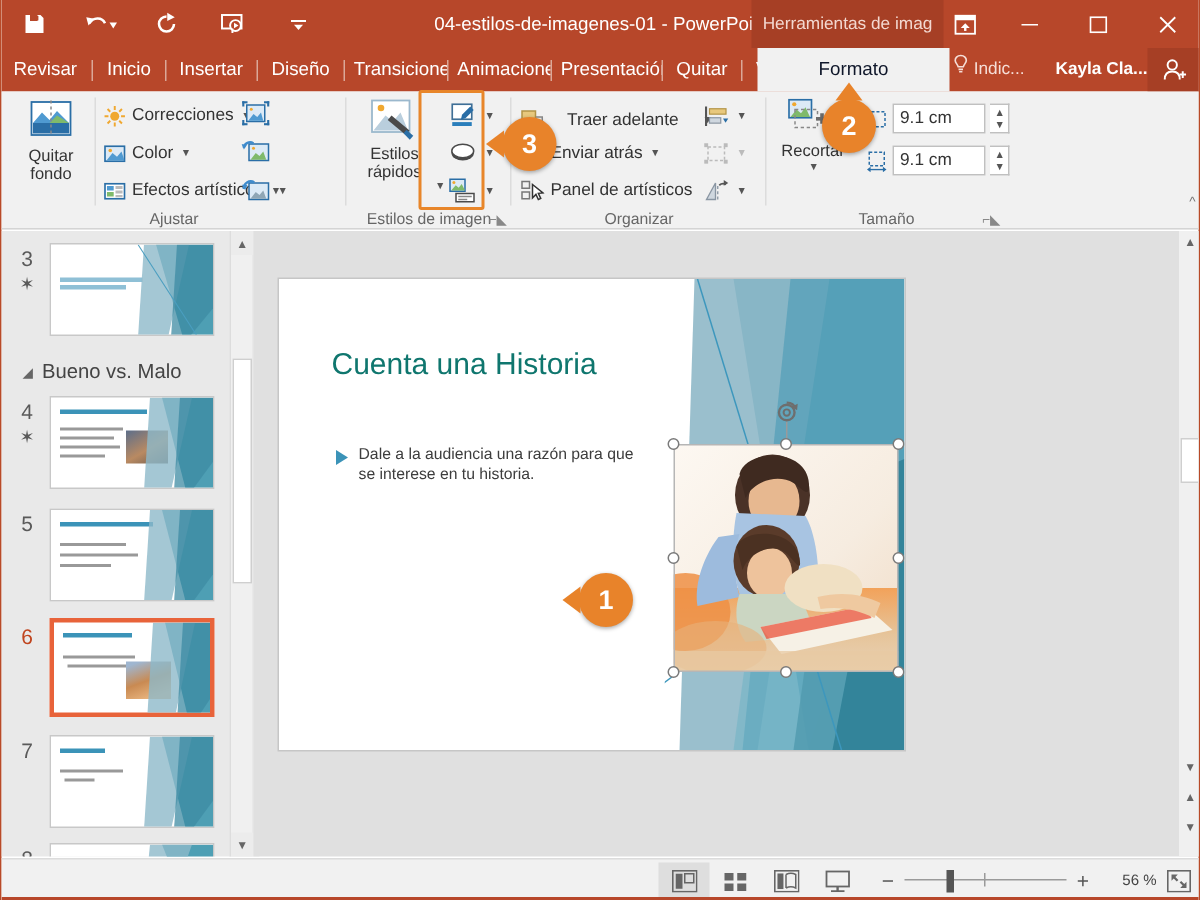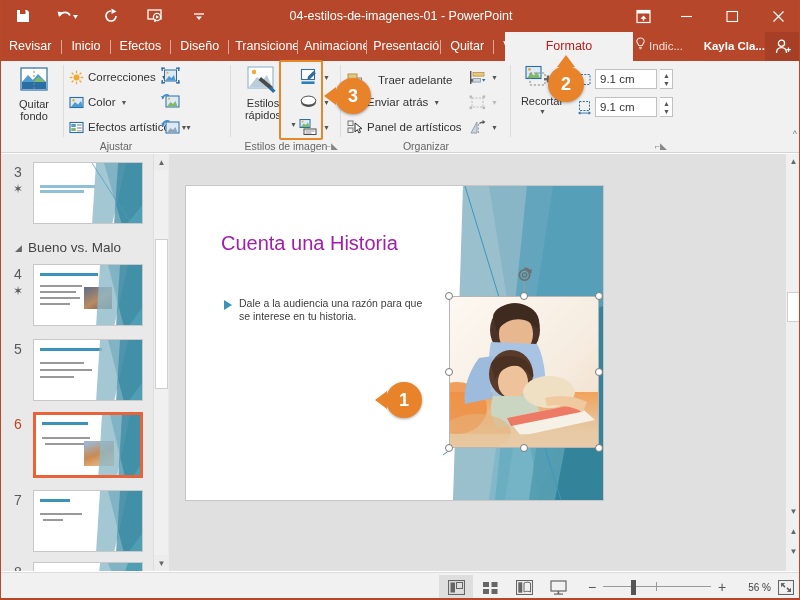--- a/index.html
+++ b/index.html
@@ -32,21 +32,21 @@
   .win-btn.ribbonopts { width:40px; }
 
   
   .tabbar { position:absolute; left:0; top:32px; width:800px; height:29px; background:#b7472a; }
   .tabs { position:absolute; left:0; top:0; display:flex; align-items:center; height:29px; }
   .tab { color:#fff; font-size:12.5px; padding:0 9px; height:29px; line-height:29px; white-space:nowrap; overflow:hidden; }
   .tab.file { padding:0 10px 0 8px; }
   .tabdiv { width:1px; height:14px; background:#dba898; }
   .tab-ctx {
     position:absolute; left:504px; top:0; width:128px; height:29px;
-    background:#f1f1f1; color:#b91c1c; font-size:12.5px;
+    background:#f1f1f1; color:#0f172a; font-size:12.5px;
     line-height:29px; text-align:center;
   }
   .tellme { position:absolute; right:118px; top:0; height:29px; line-height:29px; color:#f6ded7; font-size:11.5px; display:flex; align-items:center; gap:3px;}
   .account { position:absolute; right:36px; top:0; height:29px; line-height:29px; color:#fff; font-size:11.5px; font-weight:bold; white-space:nowrap;}
   .acct-icon { position:absolute; right:0; top:0; width:36px; height:29px; background:#a63f25; display:flex; align-items:center; justify-content:center;}
 
   
   .ribbon { position:absolute; left:0; top:61px; width:800px; height:92px; background:#f1f1f1; border-bottom:1px solid #d4d4d4;}
   .rgroup { position:absolute; top:0; height:92px; }
   .rgroup-label { position:absolute; bottom:1px; width:100%; text-align:center; font-size:10.5px; color:#666; }
@@ -82,21 +82,21 @@
   .thumb.sel { border:3px solid #e8633a; }
   .section-hdr { position:absolute; left:14px; font-size:13.5px; color:#444; display:flex; align-items:center; gap:6px;}
 
   .panel-scroll { position:absolute; left:152px; top:154px; width:15px; height:417px; background:#f0f0f0; border-left:1px solid #ddd;}
   .ps-arrow { position:absolute; left:0; width:15px; height:16px; background:#ececec; display:flex;align-items:center;justify-content:center;color:#666;font-size:8px;}
   .ps-thumb { position:absolute; left:1px; width:13px; background:#fff; border:1px solid #cfcfcf;}
 
   
   .editarea { position:absolute; left:168px; top:154px; width:632px; height:417px; background:#e0e0e0;}
   .slide { position:absolute; left:17px; top:32px; width:417px; height:314px; background:#fff; box-shadow:0 0 0 1px #c6c6c6; overflow:hidden;}
-  .slide-title { position:absolute; left:35px; top:46px; font-size:20px; color:#a21caf; font-weight:normal;}
+  .slide-title { position:absolute; left:35px; top:46px; font-size:20px; color:#0f766e; font-weight:normal;}
   .bullet-row { position:absolute; left:38px; top:111px; width:205px; display:flex; gap:7px;}
   .bullet-tri { width:0;height:0;border-top:5px solid transparent;border-bottom:5px solid transparent;border-left:8px solid #3b93b8; margin-top:3px; flex:0 0 auto;}
   .bullet-txt { font-size:10.5px; color:#3d3d3d; line-height:13px;}
 
   .deco { position:absolute; right:0; top:0; width:160px; height:314px; overflow:hidden;}
 
   
   .picsel { position:absolute; }
   .pic { position:absolute; left:0; top:0; width:100%; height:100%; overflow:hidden; }
   .handle { position:absolute; width:8px; height:8px; border-radius:50%; background:#fff; border:1px solid #7a7a7a; }
@@ -160,20 +160,21 @@
         </svg>
       </div>
       <div class="qat-btn" title="Personalizar">
         <svg width="14" height="14" viewBox="0 0 14 14">
             <path fill="none" stroke="#fff" stroke-width="1.3" d="M2 5h10"></path>
             <path fill="#fff" d="M4 7.5 h6 l-3 3.5 z"></path>
           </svg>
       </div>
     </div>
 
+    <div class="ctx-tab-title">Herramientas de imag</div>
 
     <div class="win-ctrls">
       <div class="win-btn ribbonopts">
         <svg width="15" height="15" viewBox="0 0 15 15">
             <rect x="1" y="1.5" width="13" height="12" fill="none" stroke="#fff" stroke-width="1.2"></rect>
             <rect x="1" y="1.5" width="13" height="3" fill="#fff"></rect>
             <path fill="#fff" d="M7.5 6.5 l3 3.2 h-6 z"></path>
             <rect x="6.7" y="9" width="1.6" height="2.6" fill="#fff"></rect>
           </svg>
       </div>
@@ -194,21 +195,21 @@
       </div>
     </div>
   </div>
 
   <div class="tabbar">
     <div class="tabs">
       <div class="tab file">Revisar</div>
       <div class="tabdiv"></div>
       <div class="tab">Inicio</div>
       <div class="tabdiv"></div>
-      <div class="tab">Efectos</div>
+      <div class="tab">Insertar</div>
       <div class="tabdiv"></div>
       <div class="tab">Diseño</div>
       <div class="tabdiv"></div>
       <div class="tab" style="width:68px;padding:0 0 0 6px;">Transiciones</div>
       <div class="tabdiv"></div>
       <div class="tab" style="width:68px;padding:0 0 0 6px;">Animaciones</div>
       <div class="tabdiv"></div>
       <div class="tab" style="width:73px;padding:0 0 0 6px;">Presentación</div>
       <div class="tabdiv"></div>
       <div class="tab">Quitar</div>
@@ -519,20 +520,21 @@
               <rect x="3" y="12.6" width="9" height="0.9" fill="#2a6ea6"></rect>
             </svg>
         </span>
         <span style="display:inline-block;width:62px;height:20px;border:1px solid #c0c0c0;background:#fff;line-height:19px;padding-left:4px;font-size:11.5px;color:#333;">9.1 cm</span>
         <span style="display:inline-block;width:13px;height:20px;border:1px solid #c0c0c0;border-left:none;background:#fff;position:relative;">
           <span style="position:absolute;left:3px;top:2px;font-size:7px;color:#555;">▲</span>
           <span style="position:absolute;left:3px;top:10px;font-size:7px;color:#555;">▼</span>
         </span>
       </div>
 
+      <div class="rgroup-label">Tamaño</div>
       <div class="dlg-launch" style="right:4px;">⌐◣</div>
     </div>
 
     <div style="position:absolute;right:4px;top:68px;color:#777;font-size:9px;">^</div>
   </div>
 
   <div class="hl" style="left:278px; top:60px; width:44px; height:80px;"></div>
 
   <div class="slidepanel">
 

